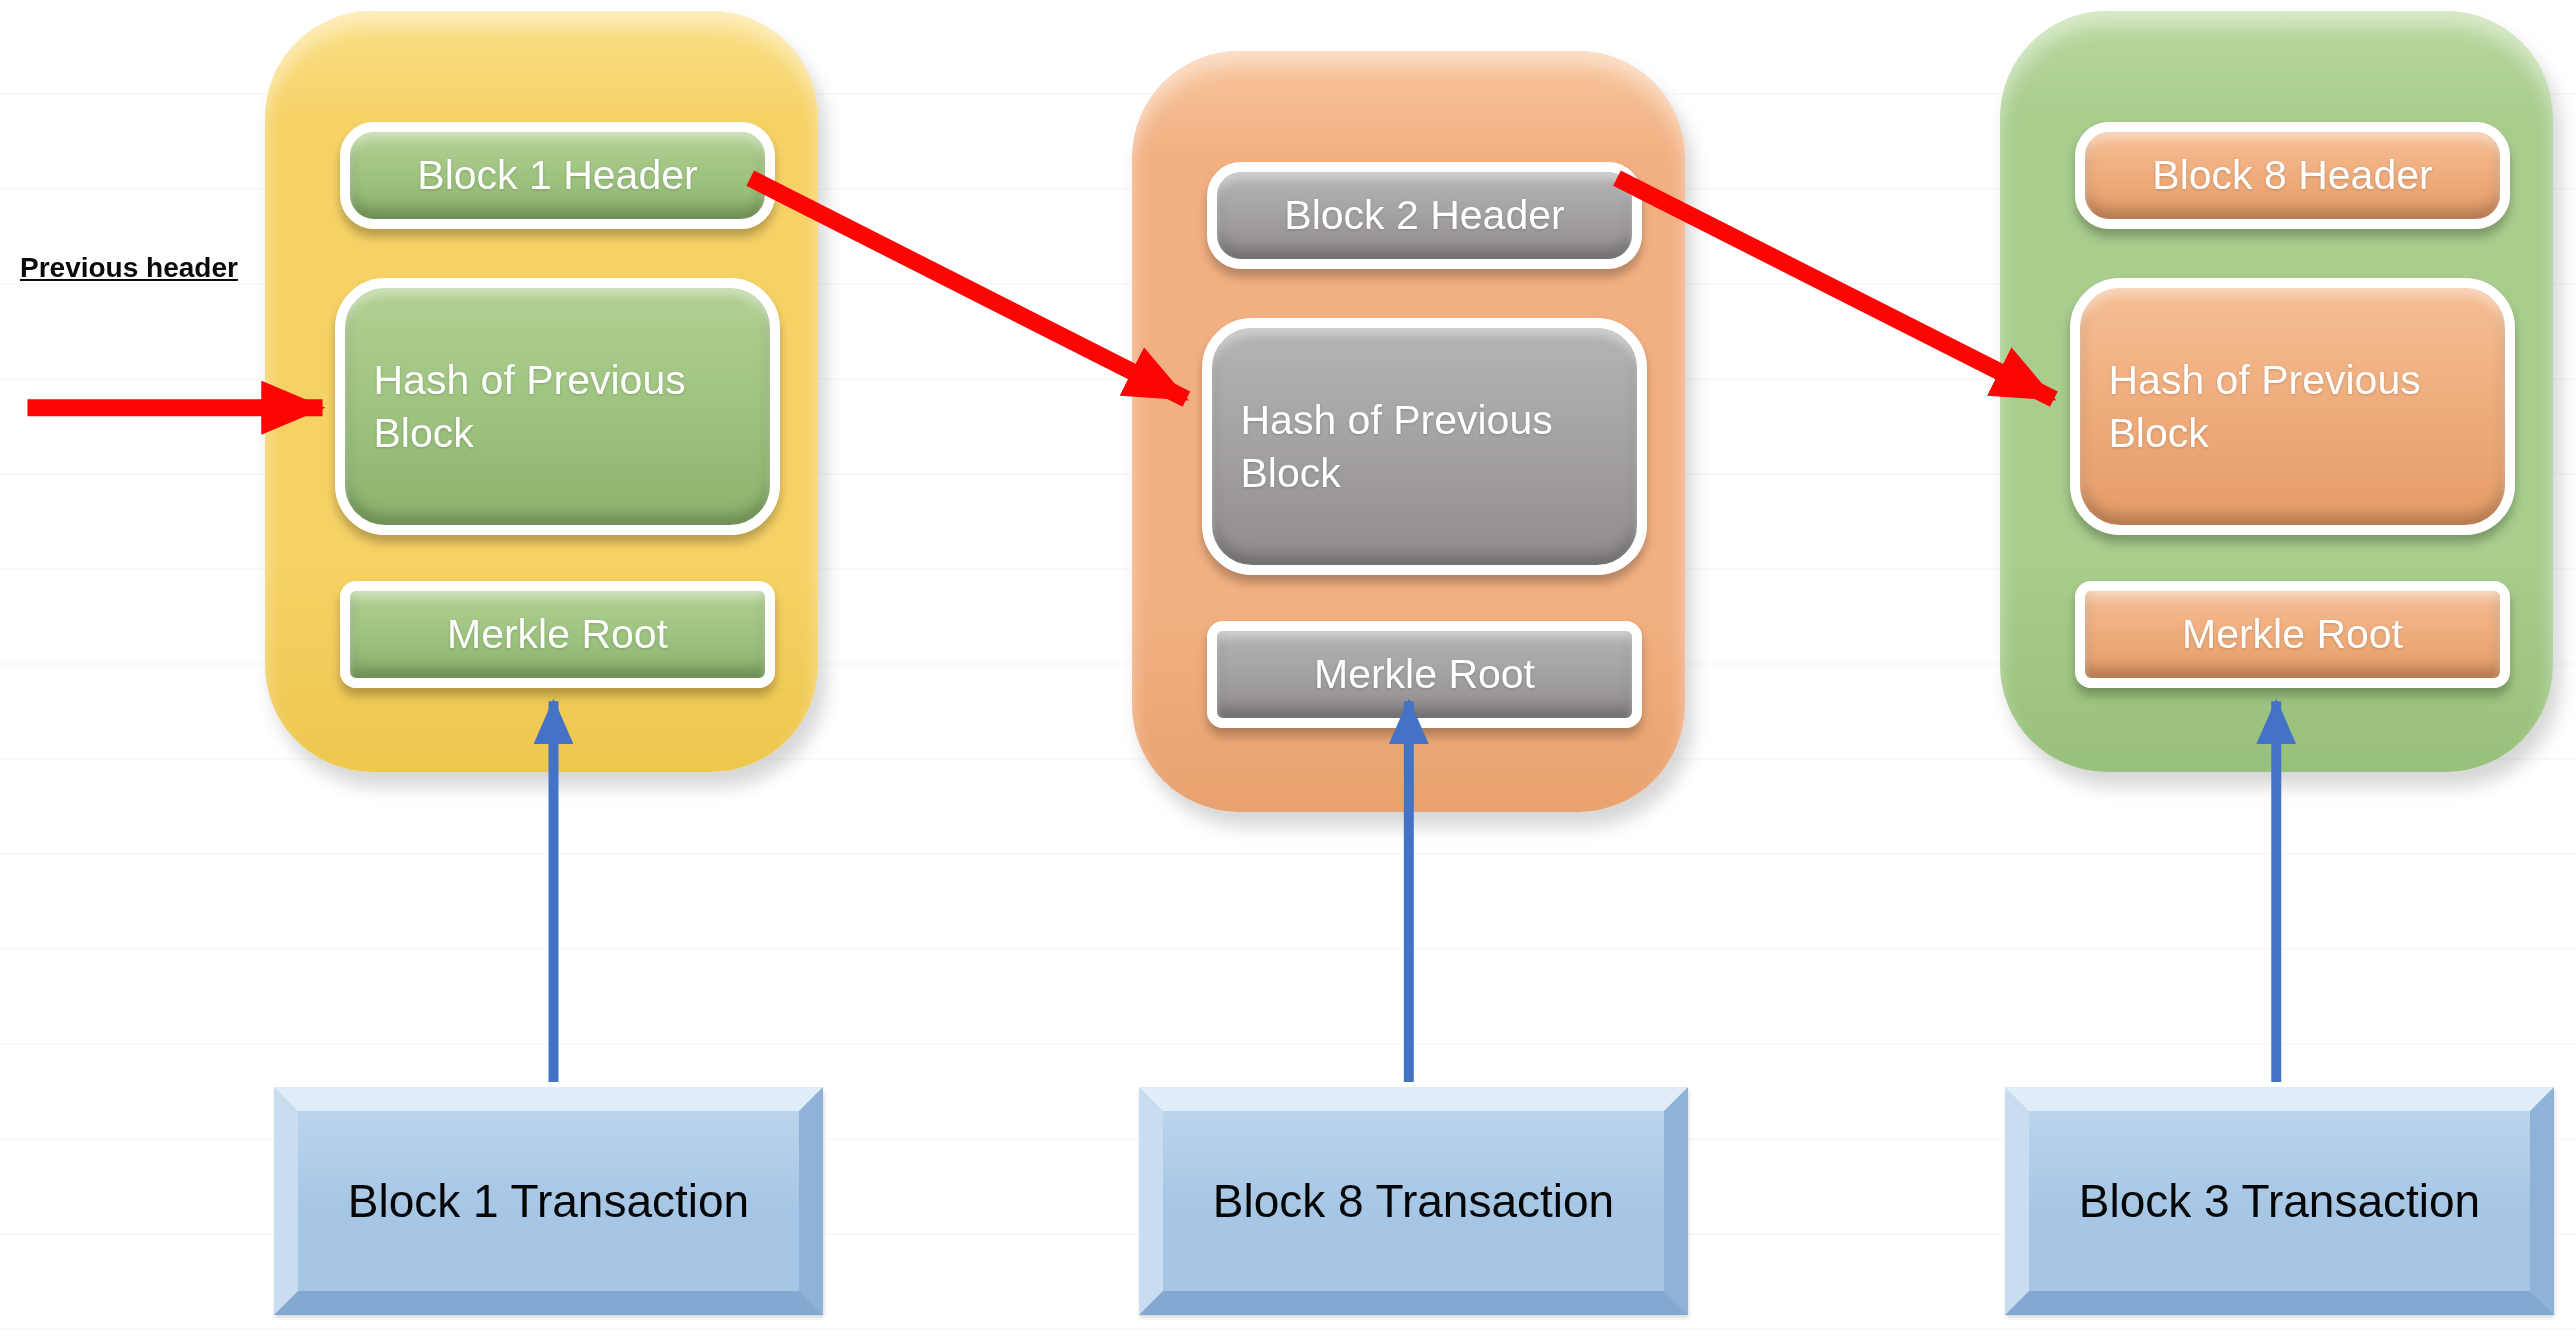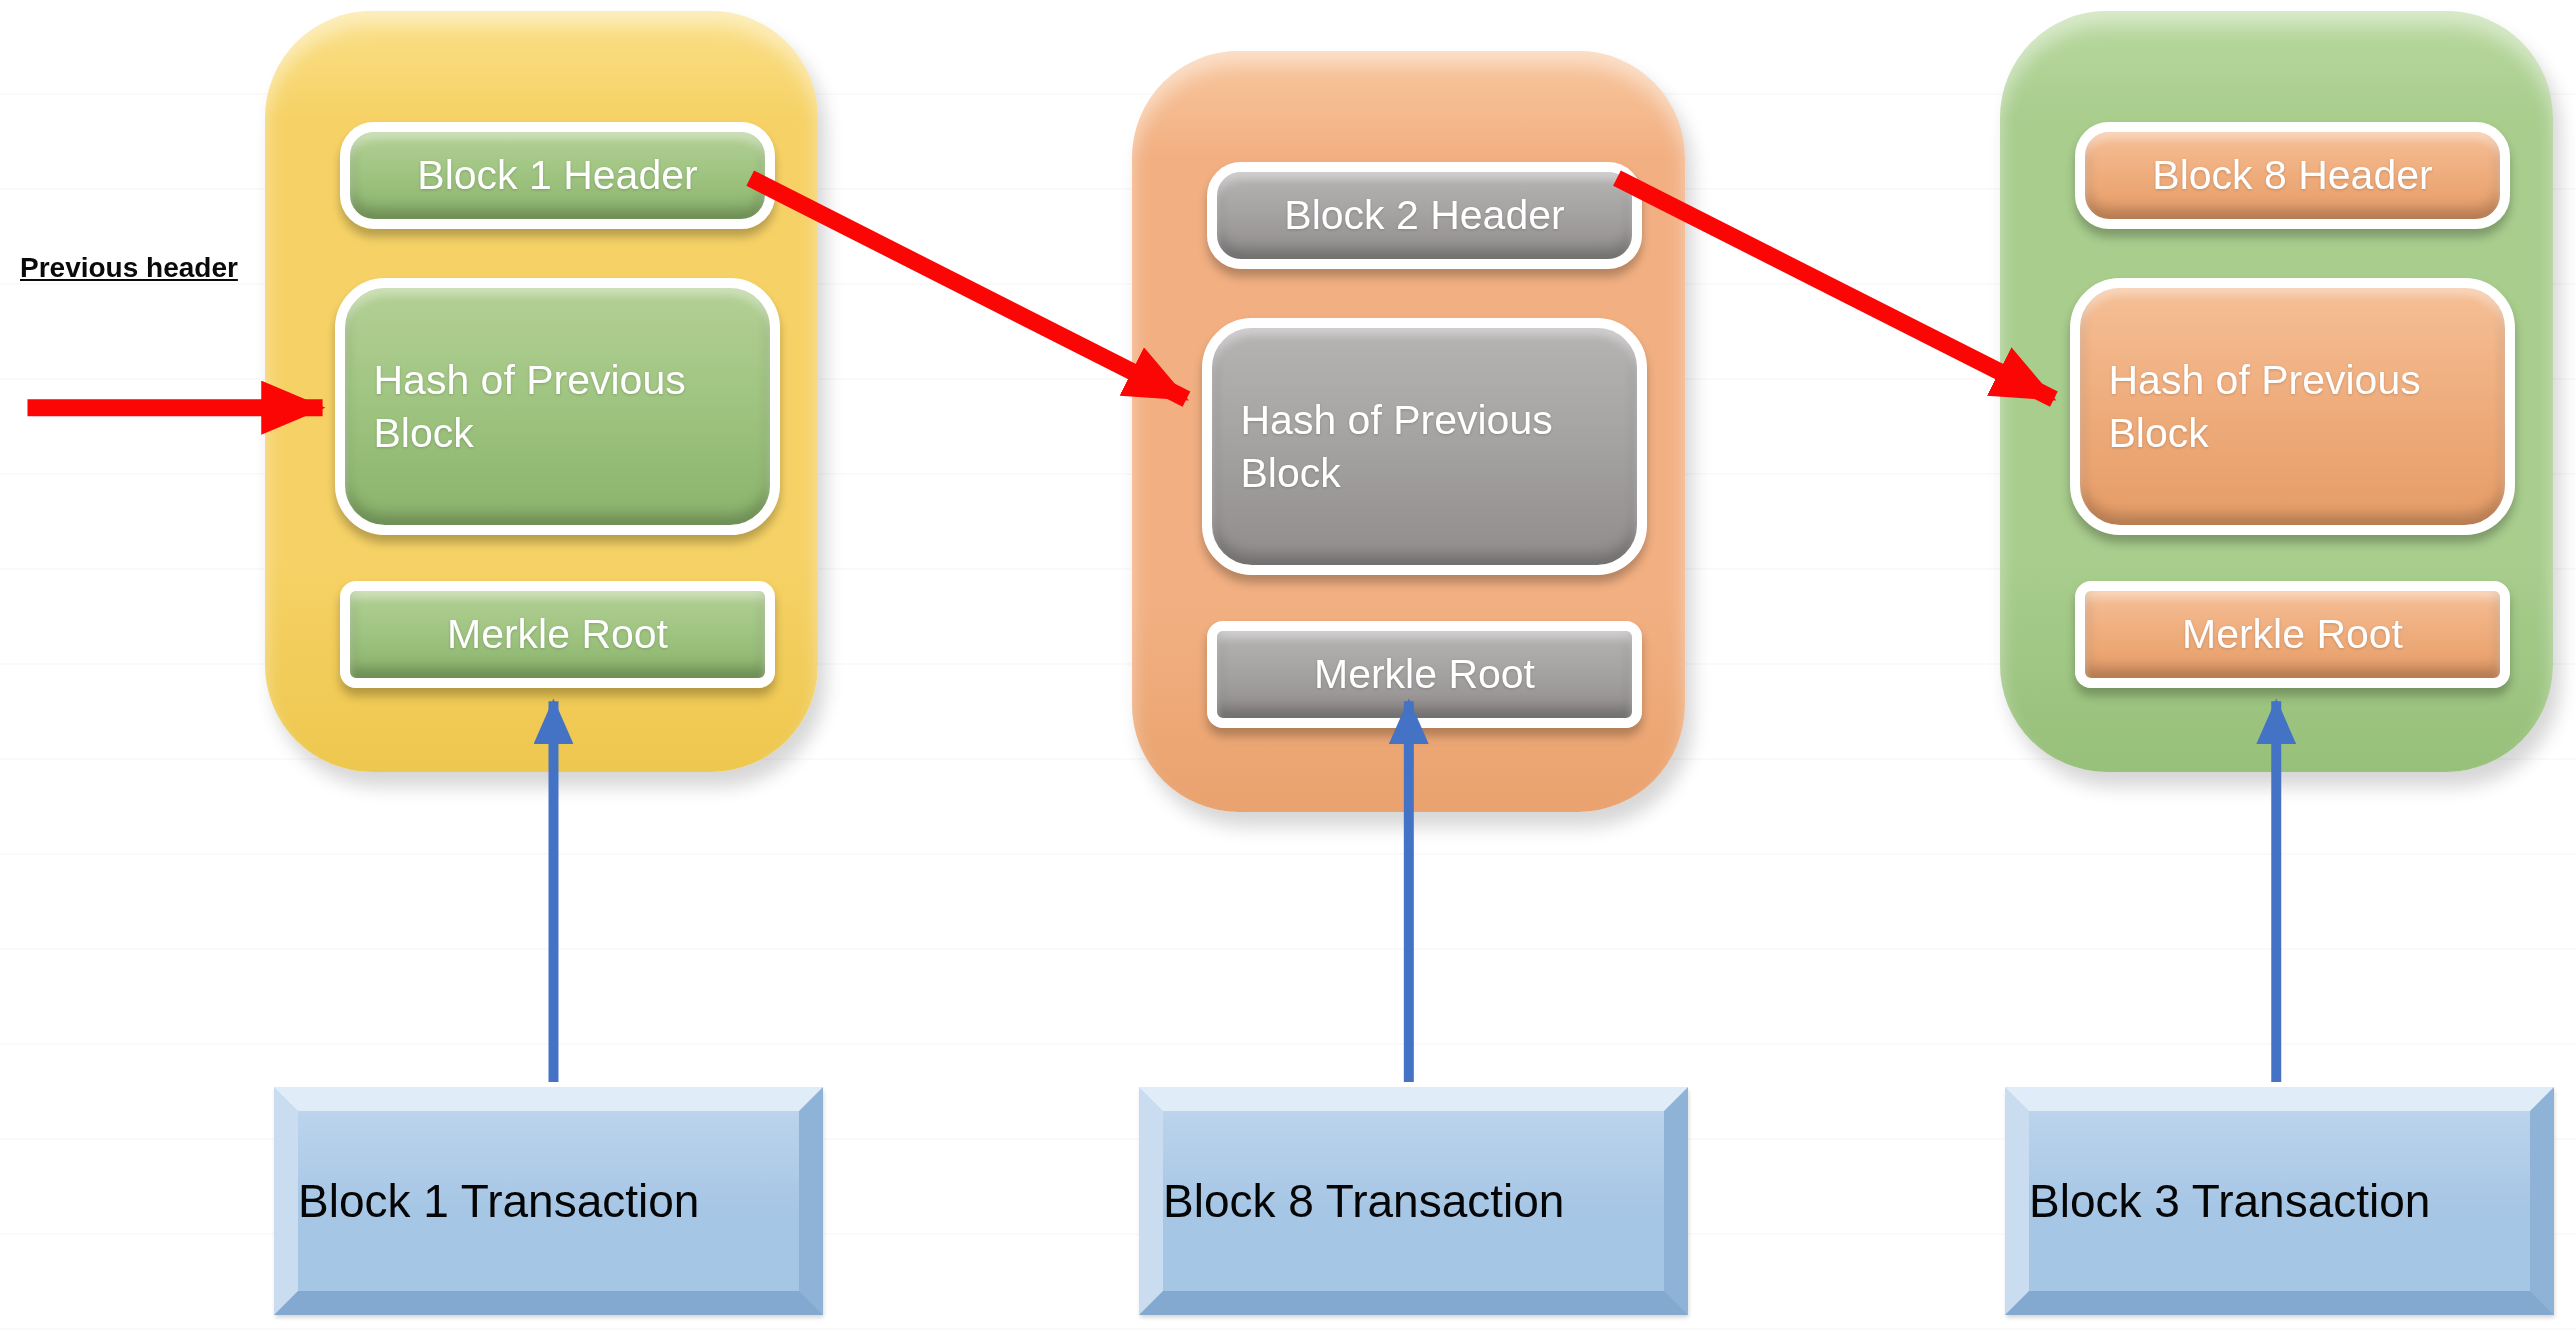--- a/index.html
+++ b/index.html
@@ -40,21 +40,21 @@
 
   
   .tx{
     position:absolute;top:1087px;width:549px;height:228px;box-sizing:border-box;
     border-style:solid;border-width:24px;
     border-top-color:var(--tx-bevel-top);
     border-left-color:var(--tx-bevel-left);
     border-right-color:var(--tx-bevel-right);
     border-bottom-color:var(--tx-bevel-bottom);
     background:linear-gradient(180deg,var(--tx-fill-light) 0%,var(--tx-fill) 55%);
-    display:flex;align-items:center;text-align:center;
+    display:flex;align-items:center;justify-content:center;text-align:center;
     color:var(--tx-text);font-size:46px;
     box-shadow:1.4px 2.9px 4.3px rgba(0,0,0,.18);
   }
   .tx.t1{left:274px;}
   .tx.t2{left:1139px;}
   .tx.t3{left:2005px;}
 
   
   .prev-label{
     position:absolute;left:20px;top:248px;width:228px;

